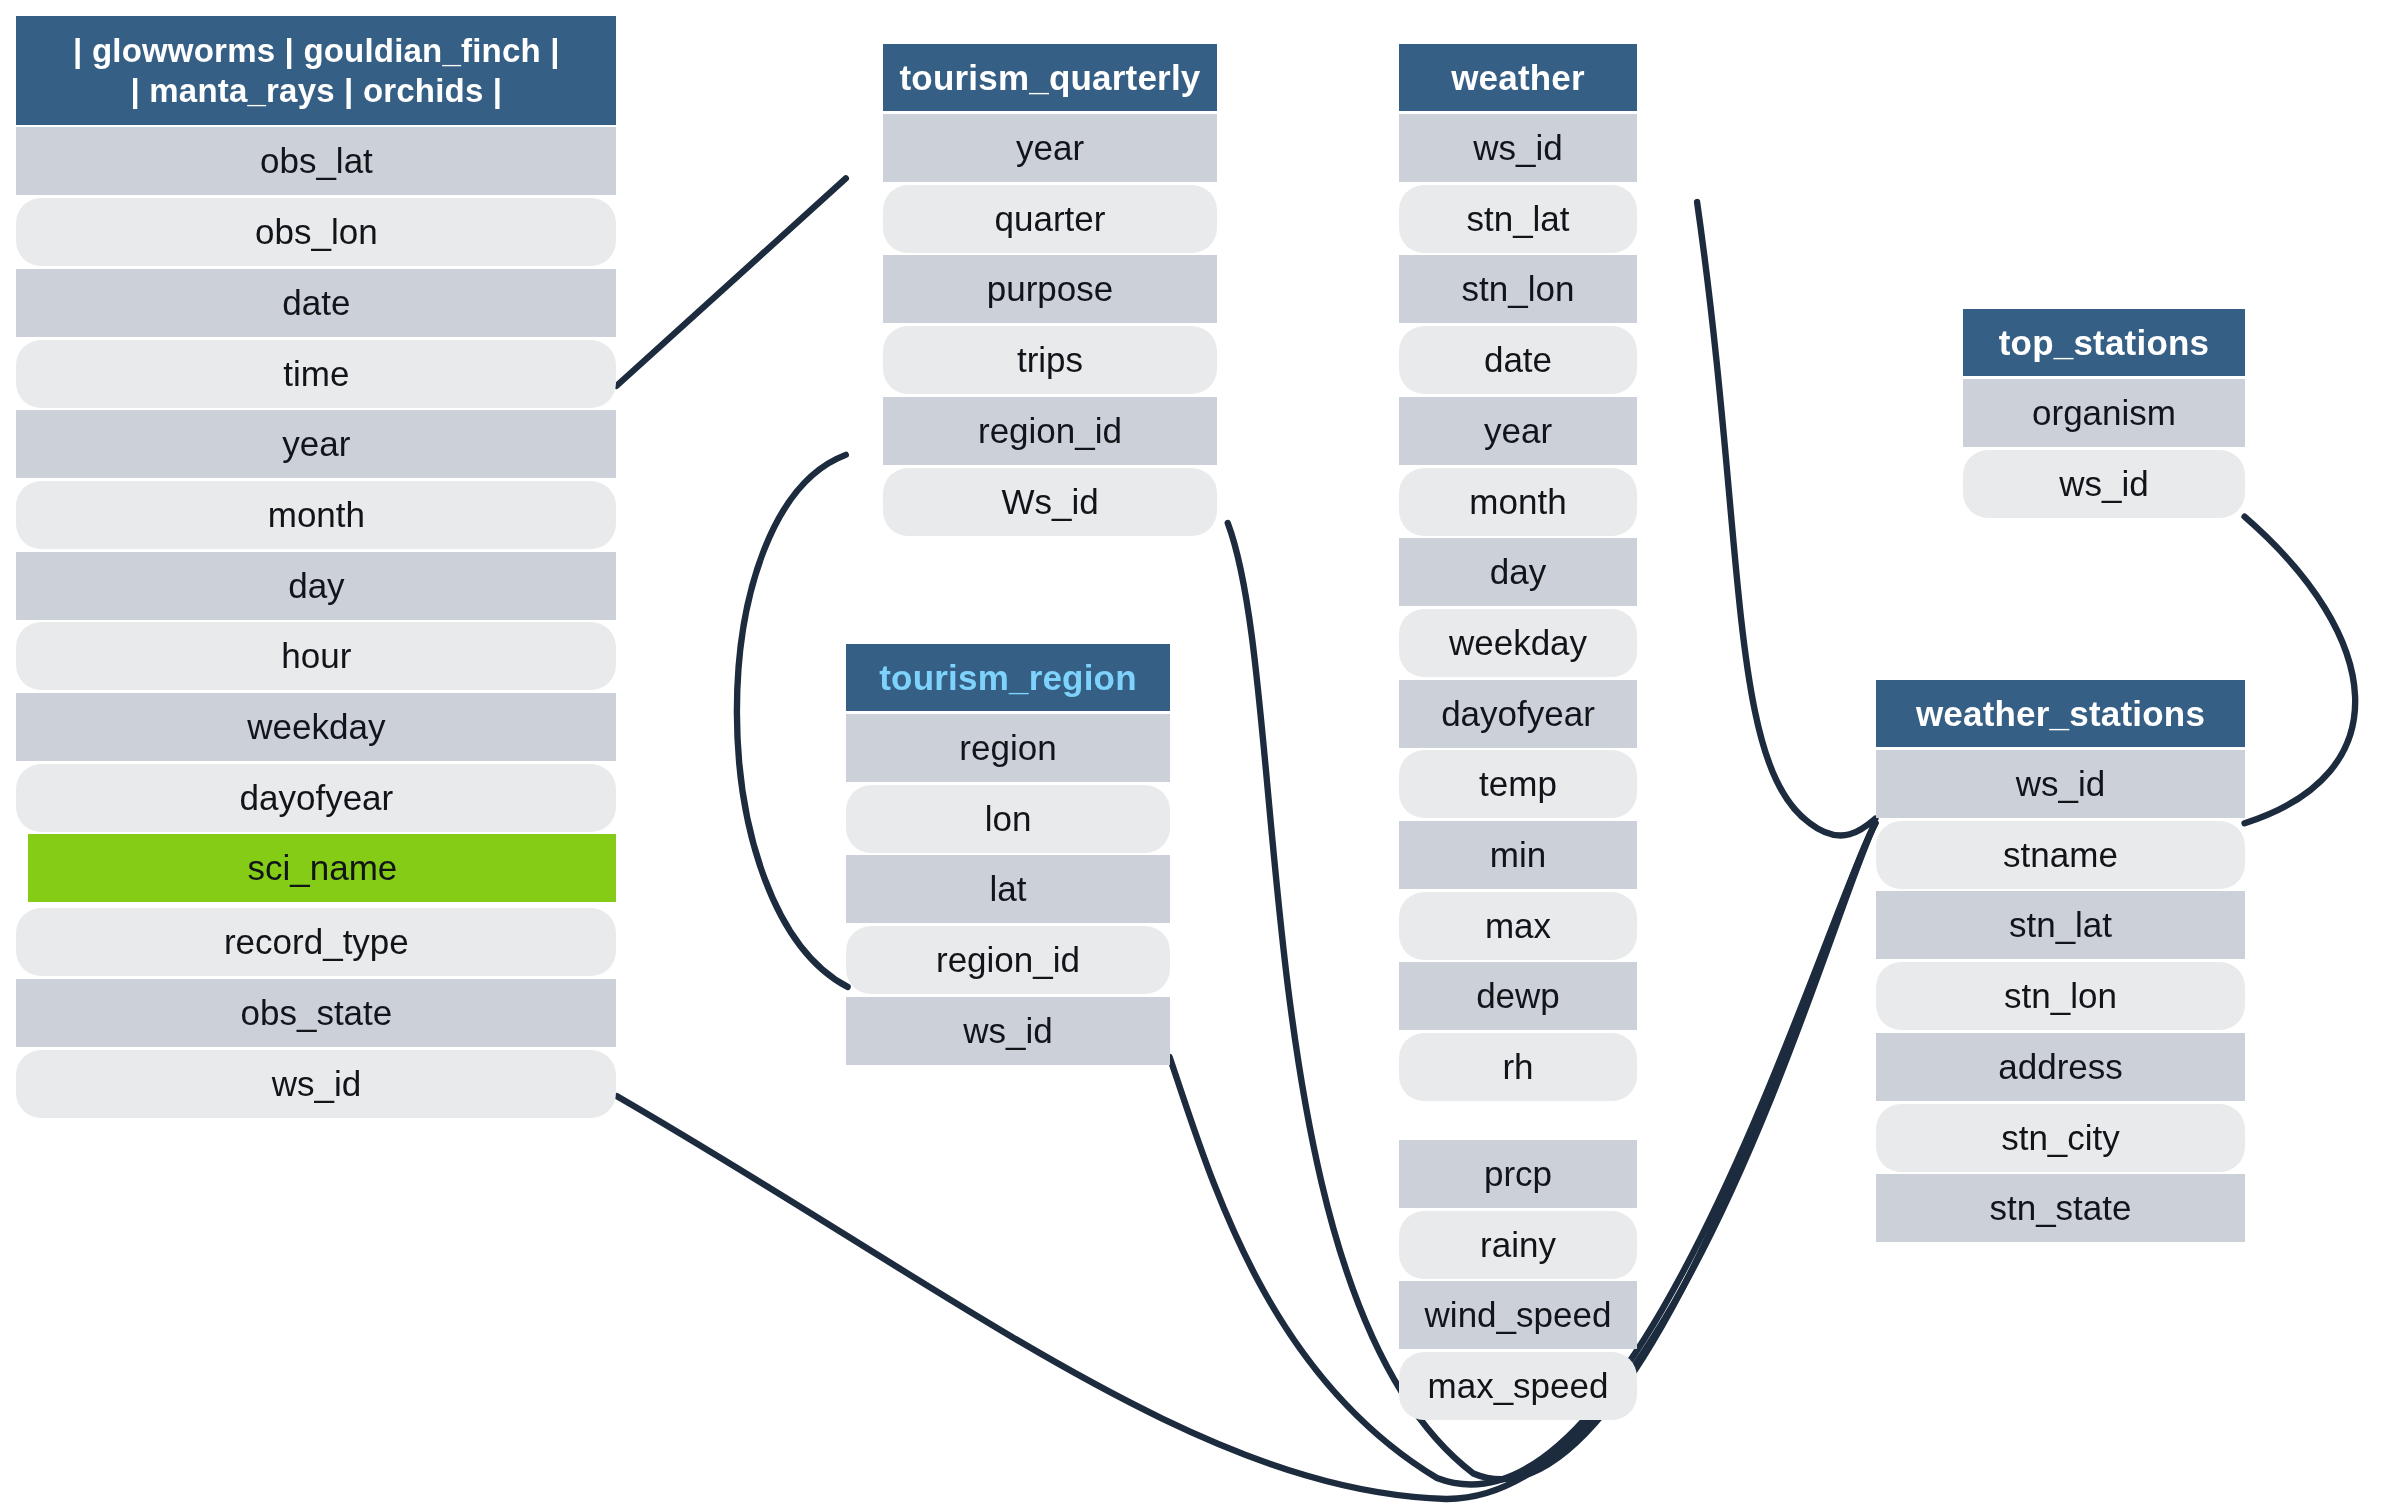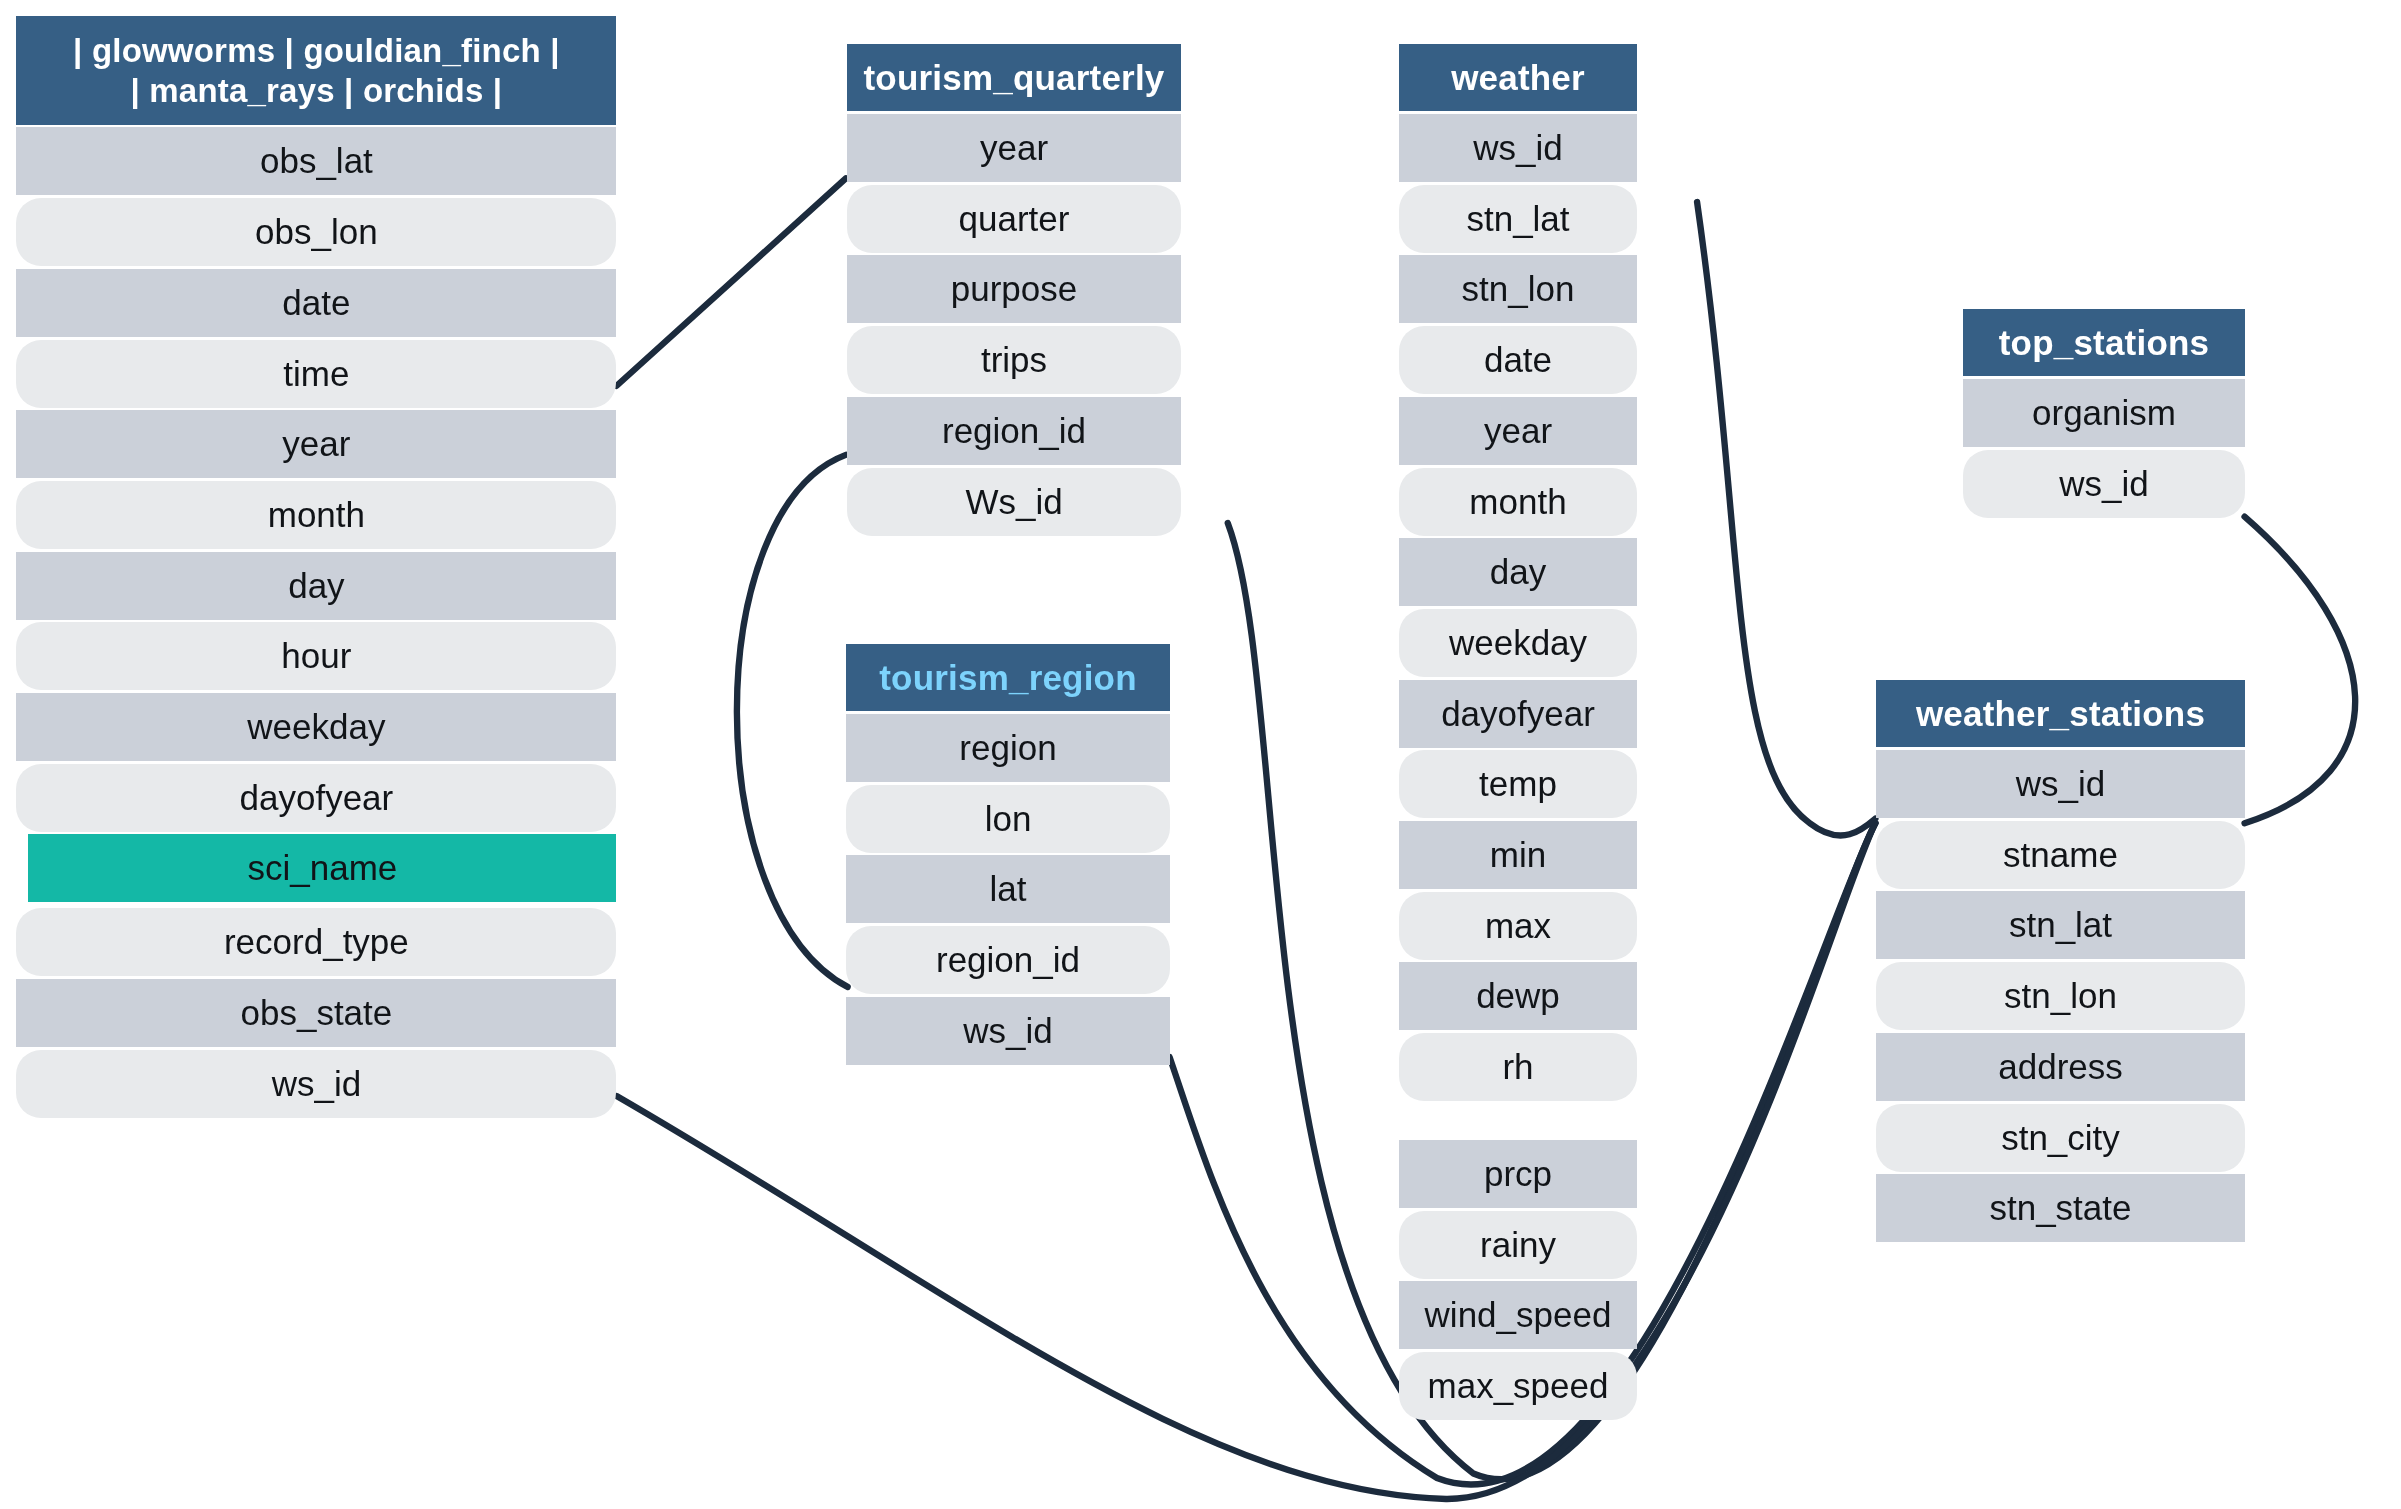--- a/index.html
+++ b/index.html
@@ -83,27 +83,27 @@
         <div class="field odd" style="background: rgb(203, 208, 217);">obs_lat</div>
         <div class="field even" style="background: rgb(232, 234, 236);">obs_lon</div>
         <div class="field odd" style="background: rgb(203, 208, 217);">date</div>
         <div class="field even" style="background: rgb(232, 234, 236);">time</div>
         <div class="field odd" style="background: rgb(203, 208, 217);">year</div>
         <div class="field even" style="background: rgb(232, 234, 236);">month</div>
         <div class="field odd" style="background: rgb(203, 208, 217);">day</div>
         <div class="field even" style="background: rgb(232, 234, 236);">hour</div>
         <div class="field odd" style="background: rgb(203, 208, 217);">weekday</div>
         <div class="field even" style="background: rgb(232, 234, 236);">dayofyear</div>
-        <div class="field odd" style="background: #14b8a6; margin-left: 12px;">sci_name</div>
+        <div class="field odd" style="background: #84cc16; margin-left: 12px;">sci_name</div>
         <div class="field even" style="background: rgb(232, 234, 236); margin-top: 6px;">record_type</div>
         <div class="field odd" style="background: rgb(203, 208, 217);">obs_state</div>
         <div class="field even" style="background: rgb(232, 234, 236);">ws_id</div>
       </div>
     </div>
-    <div class="entity" style="left: 847px; top: 44px; width: 334px;">
+    <div class="entity" style="left: 883px; top: 44px; width: 334px;">
       <div class="entity-header" style="background: rgb(54, 95, 133); color: rgb(255, 255, 255);">tourism_quarterly</div>
       <div class="fields">
         <div class="field odd" style="background: rgb(203, 208, 217);">year</div>
         <div class="field even" style="background: rgb(232, 234, 236);">quarter</div>
         <div class="field odd" style="background: rgb(203, 208, 217);">purpose</div>
         <div class="field even" style="background: rgb(232, 234, 236);">trips</div>
         <div class="field odd" style="background: rgb(203, 208, 217);">region_id</div>
         <div class="field even" style="background: rgb(232, 234, 236);">Ws_id</div>
       </div>
     </div>

